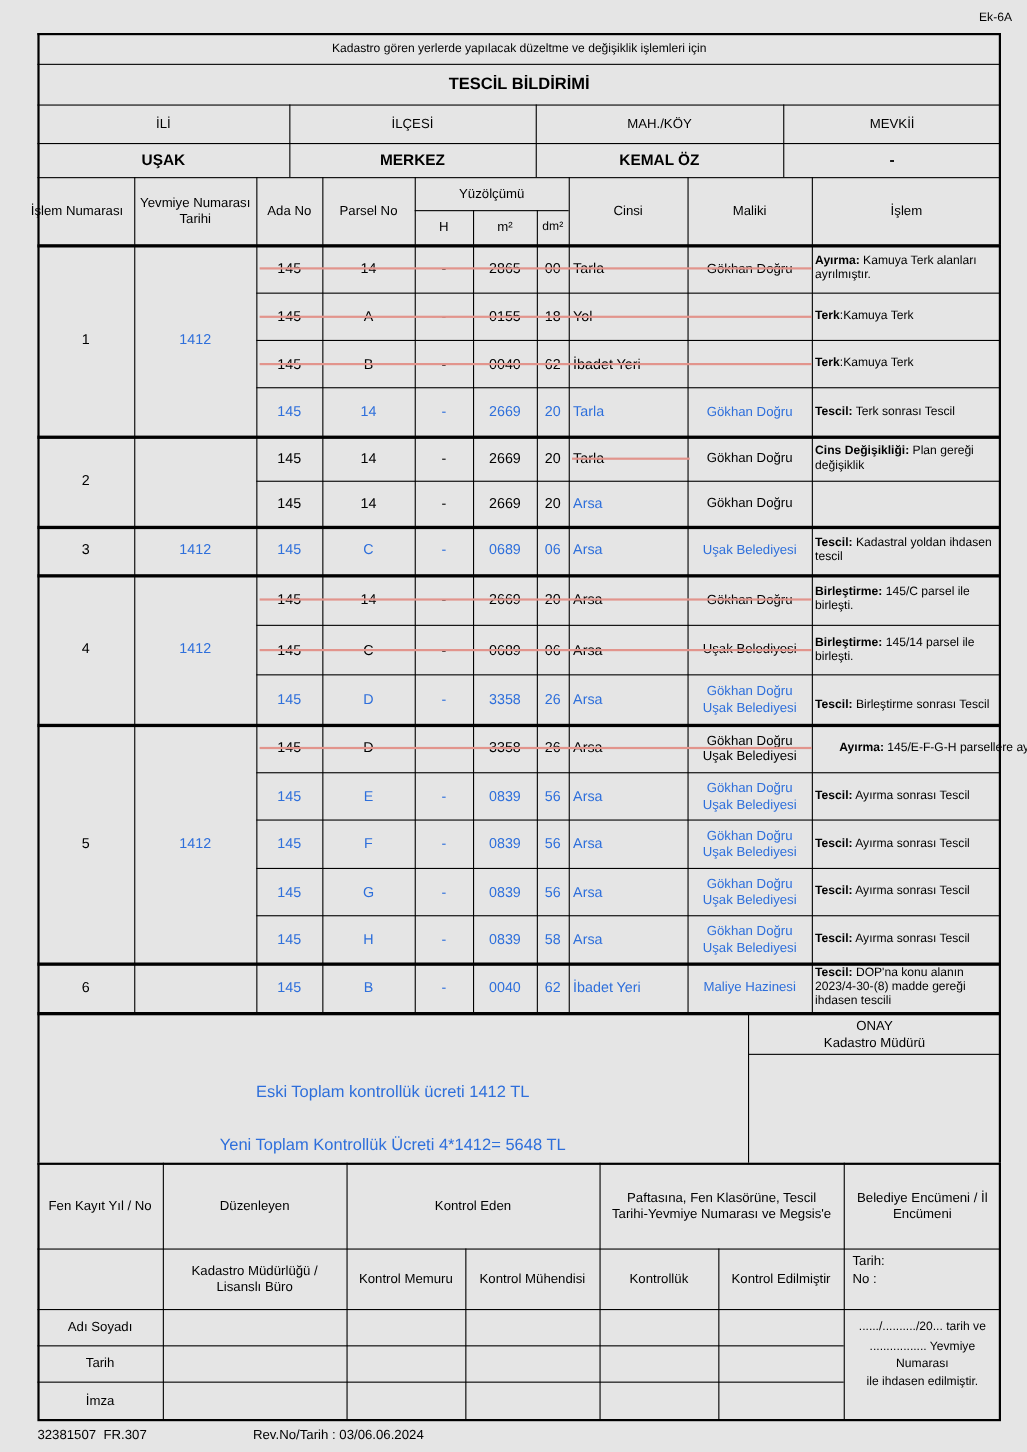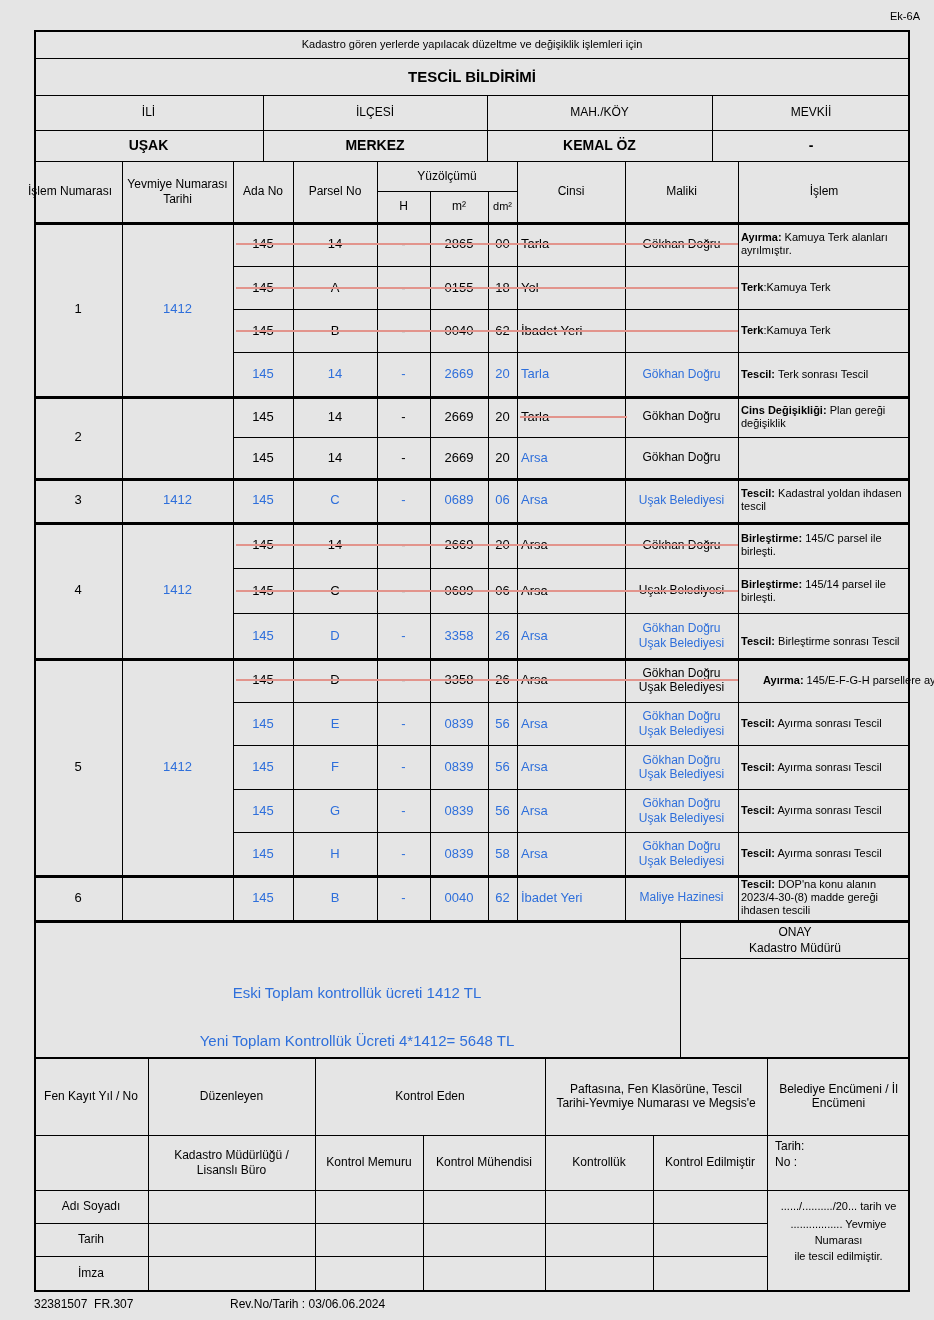--- a/index.html
+++ b/index.html
@@ -68,21 +68,21 @@
   <div class="cell f12 left" style="left:767px;top:1138px;width:143px;height:16px;padding-left:8px;">Tarih:</div>
   <div class="cell f12 left" style="left:767px;top:1154px;width:143px;height:16px;padding-left:8px;">No :</div>
 
   <div class="cell f12" style="left:34px;top:1190px;width:114px;height:33px;">Adı Soyadı</div>
   <div class="cell f12" style="left:34px;top:1223px;width:114px;height:33px;">Tarih</div>
   <div class="cell f12" style="left:34px;top:1256px;width:114px;height:34px;">İmza</div>
 
   <div class="cell f11" style="left:767px;top:1198px;width:143px;height:16px;">....../........../20... tarih ve</div>
   <div class="cell f11" style="left:767px;top:1216px;width:143px;height:16px;">................. Yevmiye</div>
   <div class="cell f11" style="left:767px;top:1232px;width:143px;height:16px;">Numarası</div>
-  <div class="cell f11" style="left:767px;top:1248px;width:143px;height:16px;">ile tescil edilmiştir.</div>
+  <div class="cell f11" style="left:767px;top:1248px;width:143px;height:16px;">ile ihdasen edilmiştir.</div>
 
   <div class="cell f12 left" style="left:34px;top:1296px;width:180px;height:16px;white-space:pre;">32381507  FR.307</div>
   <div class="cell f12 left" style="left:230px;top:1296px;width:300px;height:16px;">Rev.No/Tarih : 03/06.06.2024</div>
 
 <div class="hline" style="left: 34px; top: 30px; width: 876px; height: 2px;"></div>
     <div class="hline" style="left: 34px; top: 58px; width: 876px; height: 1px;"></div>
     <div class="hline" style="left: 34px; top: 95px; width: 876px; height: 1px;"></div>
     <div class="hline" style="left: 34px; top: 130px; width: 876px; height: 1px;"></div>
     <div class="hline" style="left: 34px; top: 161px; width: 876px; height: 1px;"></div>
     <div class="hline" style="left: 377px; top: 191px; width: 140px; height: 1px;"></div>

